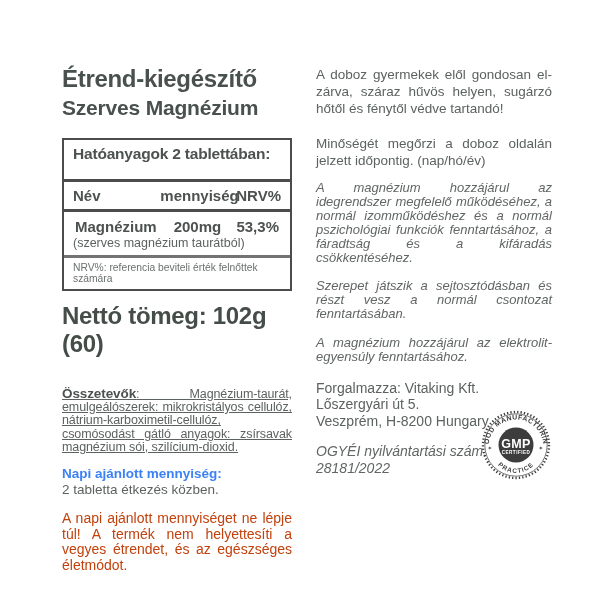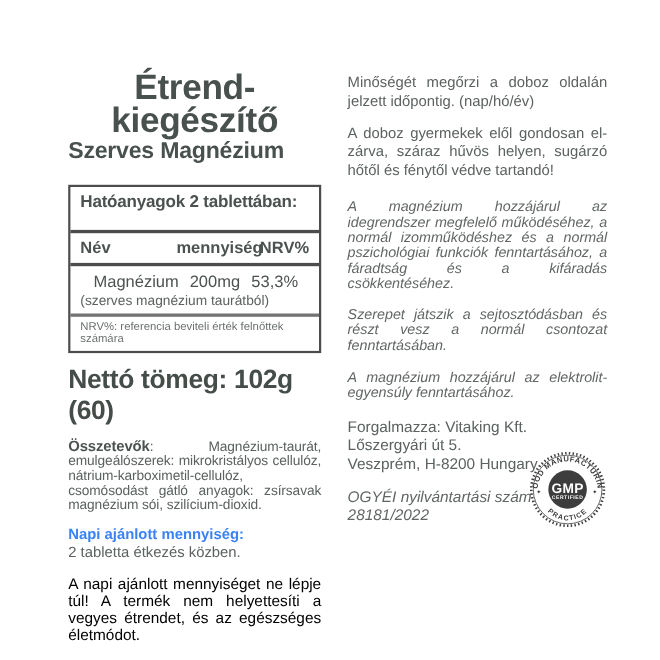--- a/index.html
+++ b/index.html
@@ -5,42 +5,42 @@
   html,body{margin:0;padding:0;}
   body{
     width:600px;height:600px;background:#ffffff;
     font-family:"Liberation Sans","DejaVu Sans",sans-serif;
     -webkit-font-smoothing:antialiased;
   }
   .sheet{position:relative;width:600px;height:600px;background:#fff;overflow:hidden;}
 
   
   .left-col{position:absolute;left:62px;top:64px;width:230px;color:#565d5a;}
-  .title-1{font-size:32px;font-weight:bold;color:#48514d;line-height:30px;letter-spacing:-0.3px;text-align:center;}
+  .title-1{font-size:24px;font-weight:bold;color:#48514d;line-height:30px;letter-spacing:-0.3px;}
   .title-2{font-size:21px;font-weight:bold;color:#48514d;line-height:27px;letter-spacing:-0.2px;}
 
   .supp-table{margin-top:17px;border:2px solid #4c4c4c;color:#4b524f;}
   .t-header{font-size:15.5px;font-weight:bold;padding:5px 9px 16px;border-bottom:3px solid #4c4c4c;letter-spacing:-0.2px;}
   .t-cols,.t-data{display:grid;grid-template-columns:42% 36% 22%;align-items:baseline;}
   .t-cols{font-size:15px;font-weight:bold;padding:5px 9px 5px;border-bottom:3px solid #4c4c4c;}
-  .t-data{font-size:15px;padding:6px 21px 0;}
+  .t-data{font-size:15px;padding:6px 11px 0;font-weight:bold;}
   .t-col-mid{text-align:center;}
   .t-col-right{text-align:right;}
   .t-note{font-size:12.5px;padding:1px 9px 5px;border-bottom:3px solid #737373;color:#5b6260;}
   .t-foot{font-size:10.3px;padding:4px 9px 5px;color:#6a706e;}
 
   .net-weight{margin-top:11px;font-size:24px;font-weight:bold;color:#454d49;letter-spacing:-0.3px;}
 
-  .ingredients{margin-top:11px;font-size:12.5px;line-height:13.2px;text-align:justify;color:#5b6260;letter-spacing:-0.1px;}
+  .ingredients{margin-top:29px;font-size:12.5px;line-height:13.2px;text-align:justify;color:#5b6260;letter-spacing:-0.1px;text-decoration:underline;}
   .ingredients b{font-size:13.5px;color:#4b524f;}
 
   .daily{margin-top:12px;font-size:13.5px;line-height:16px;color:#5b6260;}
   .daily b{color:#3b82f6;}
 
-  .warning{margin-top:13px;font-size:14px;line-height:15.5px;text-align:justify;color:#000000;}
+  .warning{margin-top:13px;font-size:14px;line-height:15.5px;text-align:justify;color:#c2410c;}
 
   
   .right-col{position:absolute;left:316px;top:66px;width:236px;color:#5b6260;}
   .r-par{font-size:13.5px;line-height:17px;text-align:justify;margin:0 0 12px 0;}
   .r-par.storage{margin-bottom:18px;}
   .claim{font-style:italic;font-size:13px;line-height:13.9px;text-align:justify;margin:0 0 15px 0;color:#606664;}
   .claim.last{margin-bottom:16px;}
   .distributor{font-size:14px;line-height:16.5px;margin:0 0 11px 0;}
   .registration{font-style:italic;font-size:14px;line-height:16.5px;color:#606664;}
 
@@ -78,22 +78,22 @@
 
     <div class="daily">
       <b>Napi ajánlott mennyiség:</b><br>
       <span>2 tabletta étkezés közben.</span>
     </div>
 
     <div class="warning">A napi ajánlott mennyiséget ne lépje túl! A termék nem helyettesíti a vegyes étrendet, és az egészséges életmódot.</div>
   </div>
 
   <div class="right-col">
+    <p class="r-par storage">A doboz gyermekek elől gondosan el­zárva, száraz hűvös helyen, sugárzó hőtől és fénytől védve tartandó!</p>
     <p class="r-par">Minőségét megőrzi a doboz oldalán jelzett időpontig. (nap/hó/év)</p>
-    <p class="r-par storage">A doboz gyermekek elől gondosan el­zárva, száraz hűvös helyen, sugárzó hőtől és fénytől védve tartandó!</p>
 
     <p class="claim">A magnézium hozzájárul az idegrendszer megfelelő működéséhez, a normál izommű­ködéshez és a normál pszichológiai funkciók fenntartásához, a fáradtság és a kifáradás csökkentéséhez.</p>
     <p class="claim">Szerepet játszik a sejtosztódásban és részt vesz a normál csontozat fenntartásában.</p>
     <p class="claim last">A magnézium hozzájárul az elektrolit-egyen­súly fenntartásához.</p>
 
     <p class="distributor">Forgalmazza: Vitaking Kft.<br>Lőszergyári út 5.<br>Veszprém, H-8200 Hungary</p>
     <p class="registration">OGYÉI nyilvántartási szám:<br>28181/2022</p>
   </div>
 
   <svg class="gmp-badge" viewBox="0 0 72 72" width="72" height="72" xmlns="http://www.w3.org/2000/svg">

